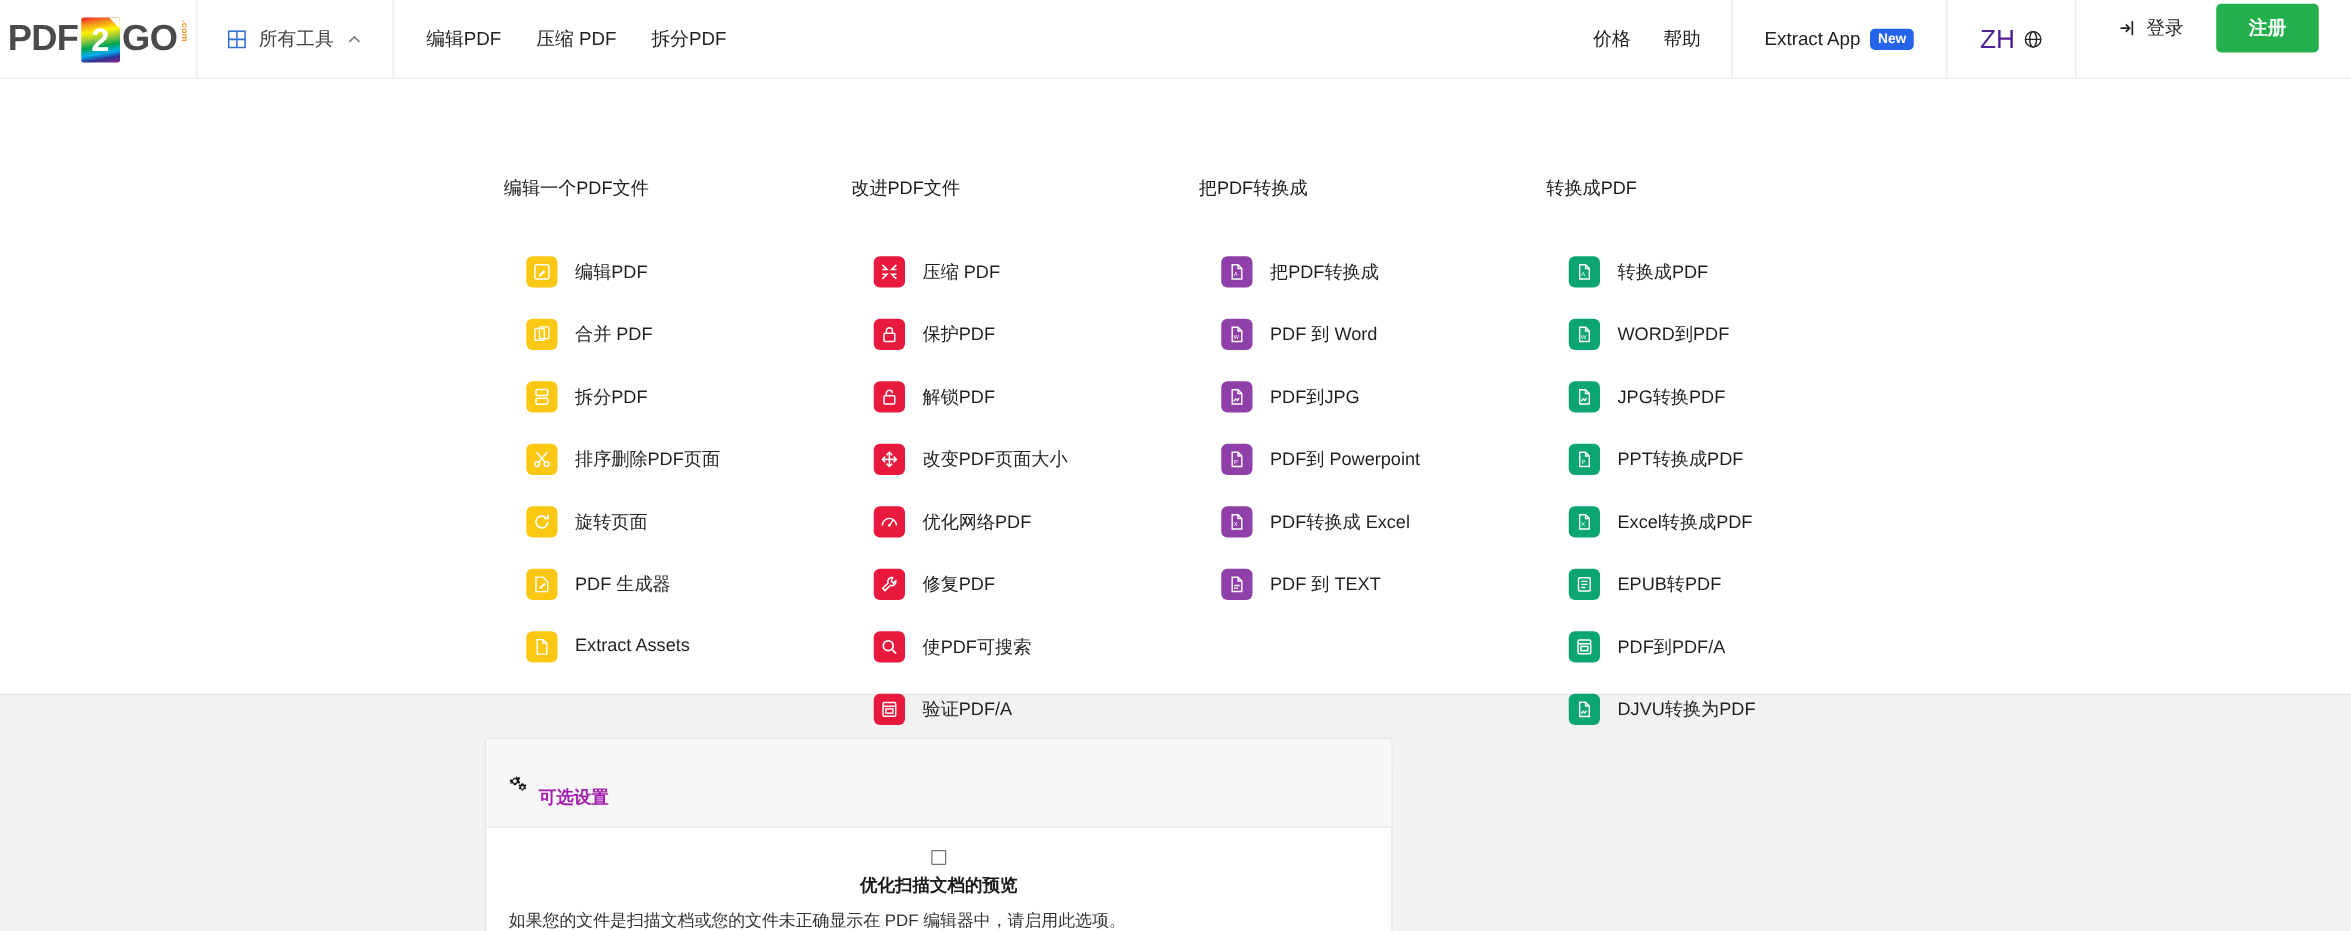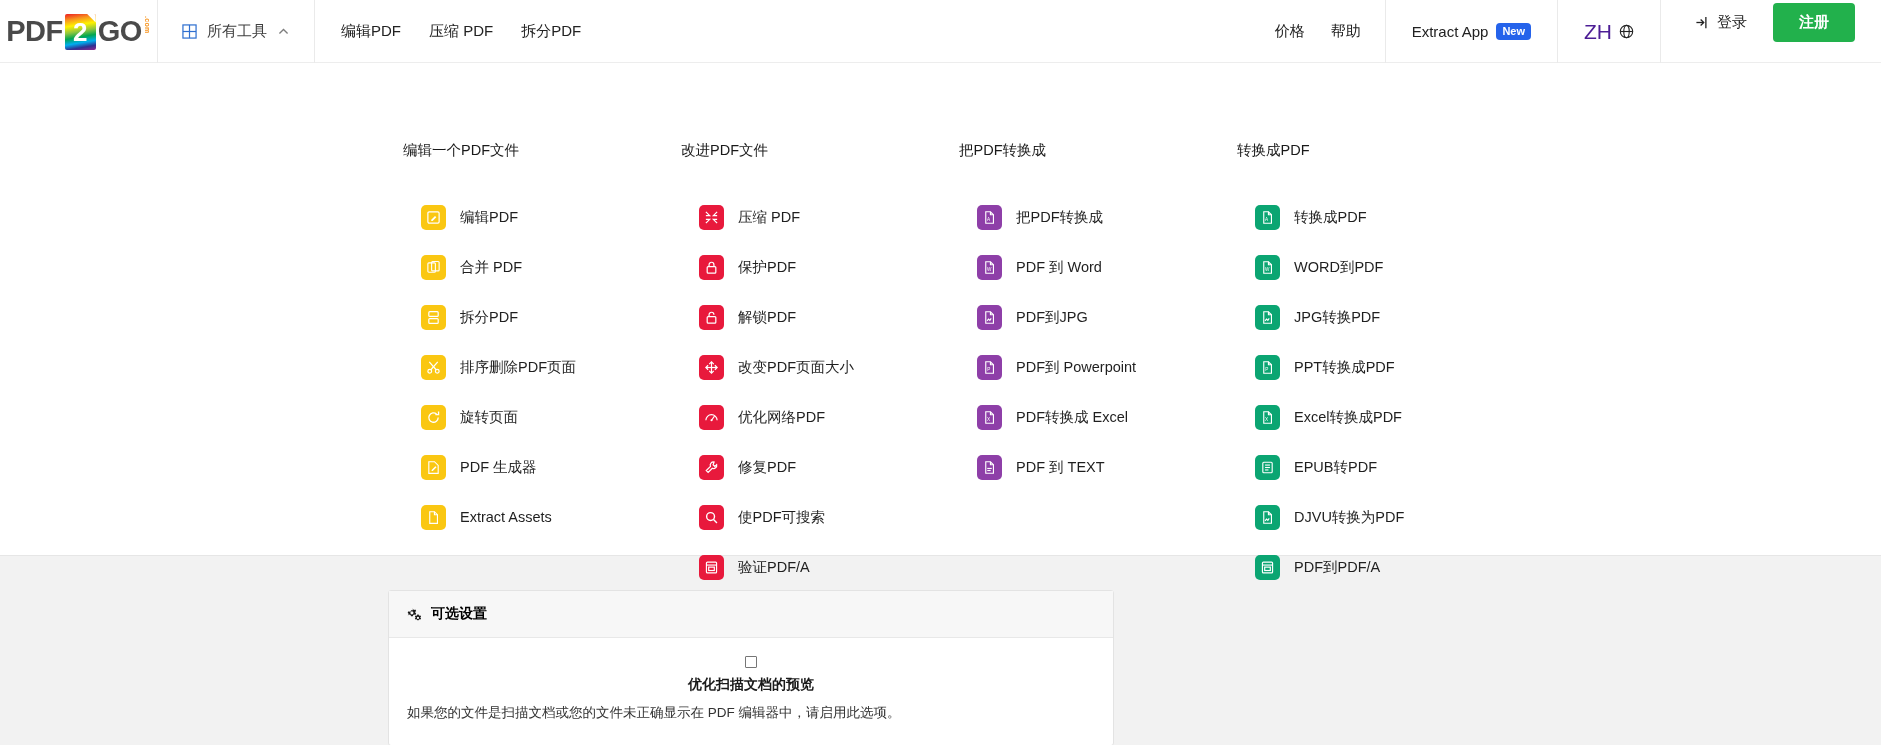--- a/index.html
+++ b/index.html
@@ -109,21 +109,21 @@
   
   .settings-wrap { position:absolute; top:590px; left:0; width:1881px; }
   .settings-card {
     margin-left:388px; width:726px; background:#fff;
     border:1px solid #E3E3E3; border-radius:3px;
   }
   .settings-head {
     display:flex; align-items:center; gap:9px;
     padding:14px 18px; background:#F7F7F7; border-bottom:1px solid #E8E8E8;
   }
-  .settings-head-label { font-size:14px; font-weight:bold; color:#000000; }
+  .settings-head-label { font-size:14px; font-weight:bold; color:#a21caf;margin-top:24px; }
   .gears-ic { width:15px; height:15px; display:block; color:#1a1a1a; }
   .settings-body { padding:18px 18px 22px 18px; }
   .opt-row { display:flex; align-items:center; gap:8px;flex-direction:column; }
   .opt-check {
     width:12px; height:12px; border:1px solid #767676; background:#fff;
     flex:0 0 12px; cursor:pointer; border-radius:1px;
   }
   .opt-label { font-size:14px; font-weight:bold; color:#1a1a1a; cursor:pointer; }
   .opt-desc { font-size:13.5px; color:#333; margin-top:9px; line-height:1.5; }
 </style>
@@ -475,37 +475,37 @@
                 <rect x="3" y="2.4" width="10" height="11.2" rx="1"></rect>
                 <line x1="5.4" y1="5.4" x2="10.6" y2="5.4"></line>
                 <line x1="5.4" y1="8" x2="10.6" y2="8"></line>
                 <line x1="5.4" y1="10.6" x2="9" y2="10.6"></line>
               </svg>
           </span>
           <span class="mm-label">EPUB转PDF</span>
         </div>
         <div class="mm-item">
           <span class="mm-ic" style="background:#0BA572">
-            <svg viewBox="0 0 16 16" fill="none" stroke="#fff" stroke-width="1.2">
-                <path d="M4 1.9h5l3.2 3.2v9H4z"></path>
-                <polyline points="9,1.9 9,5.1 12.2,5.1"></polyline>
-                <polyline points="5.4,11.6 7,9.6 8.4,11 9.8,9"></polyline>
-              </svg>
-          </span>
-          <span class="mm-label">DJVU转换为PDF</span>
-        </div>
-        <div class="mm-item">
-          <span class="mm-ic" style="background:#0BA572">
             <svg viewBox="0 0 16 16" fill="none" stroke="#fff" stroke-width="1.25">
                 <rect x="2.6" y="2.2" width="10.8" height="11.6" rx="1"></rect>
                 <line x1="2.6" y1="5.4" x2="13.4" y2="5.4"></line>
                 <rect x="5" y="7.6" width="6" height="3.6"></rect>
               </svg>
           </span>
           <span class="mm-label">PDF到PDF/A</span>
+        </div>
+        <div class="mm-item">
+          <span class="mm-ic" style="background:#0BA572">
+            <svg viewBox="0 0 16 16" fill="none" stroke="#fff" stroke-width="1.2">
+                <path d="M4 1.9h5l3.2 3.2v9H4z"></path>
+                <polyline points="9,1.9 9,5.1 12.2,5.1"></polyline>
+                <polyline points="5.4,11.6 7,9.6 8.4,11 9.8,9"></polyline>
+              </svg>
+          </span>
+          <span class="mm-label">DJVU转换为PDF</span>
         </div>
       </div>
 
     </div>
   </div>
 
   <div class="settings-wrap">
     <div class="settings-card">
       <div class="settings-head">
         <svg class="gears-ic" viewBox="0 0 16 16" fill="currentColor">

